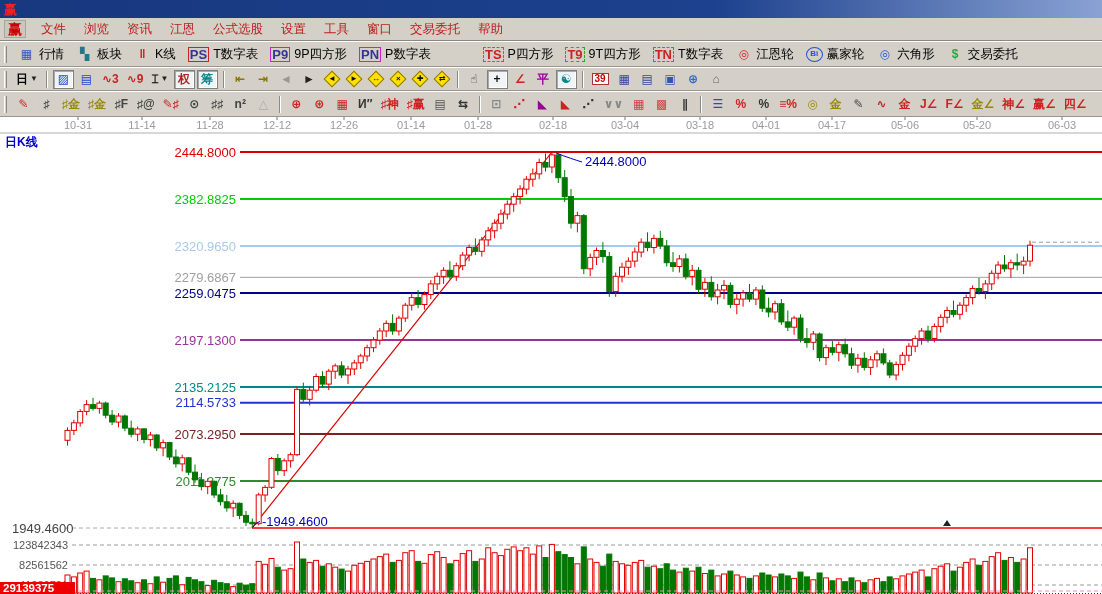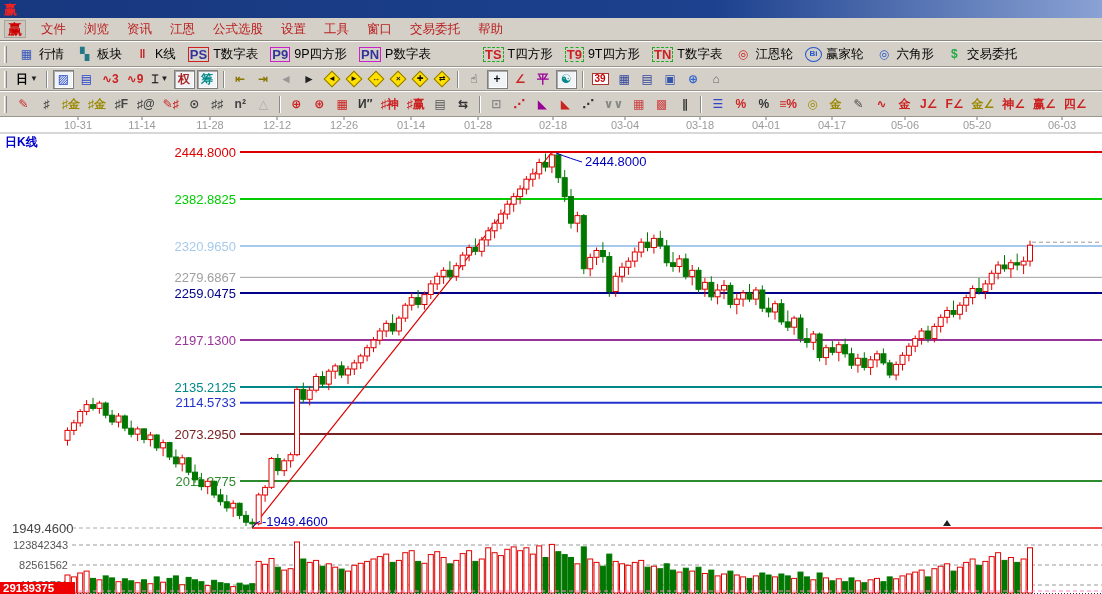--- a/index.html
+++ b/index.html
@@ -67,21 +67,21 @@
       <div class="t1btn">
         <span class="ibox" style="color:#333399;border:1px solid #cc22cc;">P9</span>
         <span>9P四方形</span>
       </div>
       <div class="t1btn">
         <span class="ibox" style="color:#333399;border:1px solid #cc22cc;">PN</span>
         <span>P数字表</span>
       </div>
       <div class="t1btn">
         <span class="ibox" style="color:#cc2222;border:1px dashed #22aa22;margin-left:40px;">TS</span>
-        <span>T四方形</span>
+        <span>P四方形</span>
       </div>
       <div class="t1btn">
         <span class="ibox" style="color:#cc2222;border:1px dashed #22aa22;text-align:center;">T9</span>
         <span>9T四方形</span>
       </div>
       <div class="t1btn">
         <span class="ibox" style="color:#cc2222;border:1px dashed #22aa22;">TN</span>
         <span>T数字表</span>
       </div>
       <div class="t1btn">

